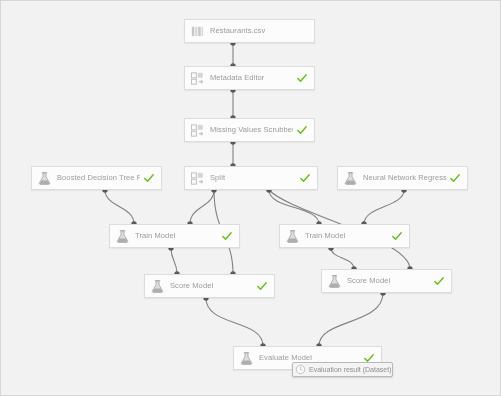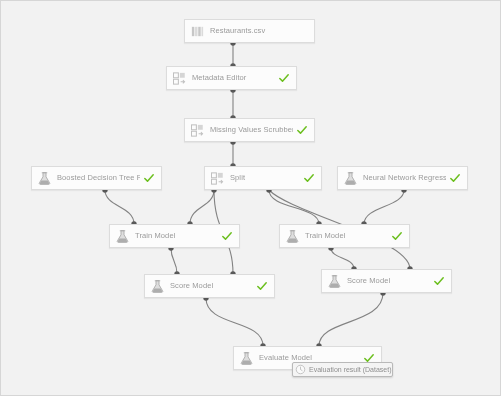--- a/index.html
+++ b/index.html
@@ -139,21 +139,21 @@
   <div id="nodes-layer">
       <div class="node" style="left: 183px; top: 18px; width: 131px;">
         <svg class="node-icon" viewBox="0 0 16 16">
           <rect x="2" y="3" width="2.6" height="10" fill="#b4b4b4"></rect>
           <rect x="5.4" y="3" width="2.6" height="10" fill="#cfcfcf"></rect>
           <rect x="8.8" y="3" width="2.6" height="10" fill="#b4b4b4"></rect>
           <rect x="12.2" y="3" width="1.8" height="10" fill="#cfcfcf"></rect>
         </svg>
         <span class="node-label">Restaurants.csv</span>
       </div>
-      <div class="node" style="left: 165px; top: 65px; width: 131px;">
+      <div class="node" style="left: 183px; top: 65px; width: 131px;">
         <svg class="node-icon" viewBox="0 0 16 16">
           <rect x="1.6" y="2" width="5.2" height="5.2" fill="none" stroke="#a9a9a9" stroke-width="1.1"></rect>
           <rect x="1.6" y="8.8" width="5.2" height="5.2" fill="none" stroke="#a9a9a9" stroke-width="1.1"></rect>
           <rect x="8.4" y="2" width="5.2" height="5.2" fill="#c7c7c7"></rect>
           <path d="M9.2 11.4 L13.2 11.4 M11.6 9.6 L13.4 11.4 L11.6 13.2" fill="none" stroke="#a9a9a9" stroke-width="1.1"></path>
         </svg>
         <span class="node-label">Metadata Editor</span>
         <svg class="node-status" viewBox="0 0 16 16">
           <path d="M2.4 8.6 L6 12.2 L13.6 3.6" fill="none" stroke="#6cbf1f" stroke-width="2" stroke-linecap="round" stroke-linejoin="round"></path>
         </svg>
@@ -174,21 +174,21 @@
         <svg class="node-icon" viewBox="0 0 16 16">
           <path d="M6.4 1.8 L6.4 6.2 L2.6 12.6 A1 1 0 0 0 3.5 14.2 L12.5 14.2 A1 1 0 0 0 13.4 12.6 L9.6 6.2 L9.6 1.8 Z" fill="#d3d3d3" stroke="#8f8f8f" stroke-width="1"></path>
           <path d="M5.6 1.8 L10.4 1.8" stroke="#8f8f8f" stroke-width="1.2" stroke-linecap="round"></path>
           <path d="M4.7 10.2 L11.3 10.2 L12.9 12.9 A0.8 0.8 0 0 1 12.2 14.1 L3.8 14.1 A0.8 0.8 0 0 1 3.1 12.9 Z" fill="#8f8f8f"></path>
         </svg>
         <span class="node-label">Boosted Decision Tree Regressio</span>
         <svg class="node-status" viewBox="0 0 16 16">
           <path d="M2.4 8.6 L6 12.2 L13.6 3.6" fill="none" stroke="#6cbf1f" stroke-width="2" stroke-linecap="round" stroke-linejoin="round"></path>
         </svg>
       </div>
-      <div class="node" style="left: 183px; top: 165px; width: 118px; margin-left: 20px;">
+      <div class="node" style="left: 183px; top: 165px; width: 134px;">
         <svg class="node-icon" viewBox="0 0 16 16">
           <rect x="1.6" y="2" width="5.2" height="5.2" fill="none" stroke="#a9a9a9" stroke-width="1.1"></rect>
           <rect x="1.6" y="8.8" width="5.2" height="5.2" fill="none" stroke="#a9a9a9" stroke-width="1.1"></rect>
           <rect x="8.4" y="2" width="5.2" height="5.2" fill="#c7c7c7"></rect>
           <path d="M9.2 11.4 L13.2 11.4 M11.6 9.6 L13.4 11.4 L11.6 13.2" fill="none" stroke="#a9a9a9" stroke-width="1.1"></path>
         </svg>
         <span class="node-label">Split</span>
         <svg class="node-status" viewBox="0 0 16 16">
           <path d="M2.4 8.6 L6 12.2 L13.6 3.6" fill="none" stroke="#6cbf1f" stroke-width="2" stroke-linecap="round" stroke-linejoin="round"></path>
         </svg>

